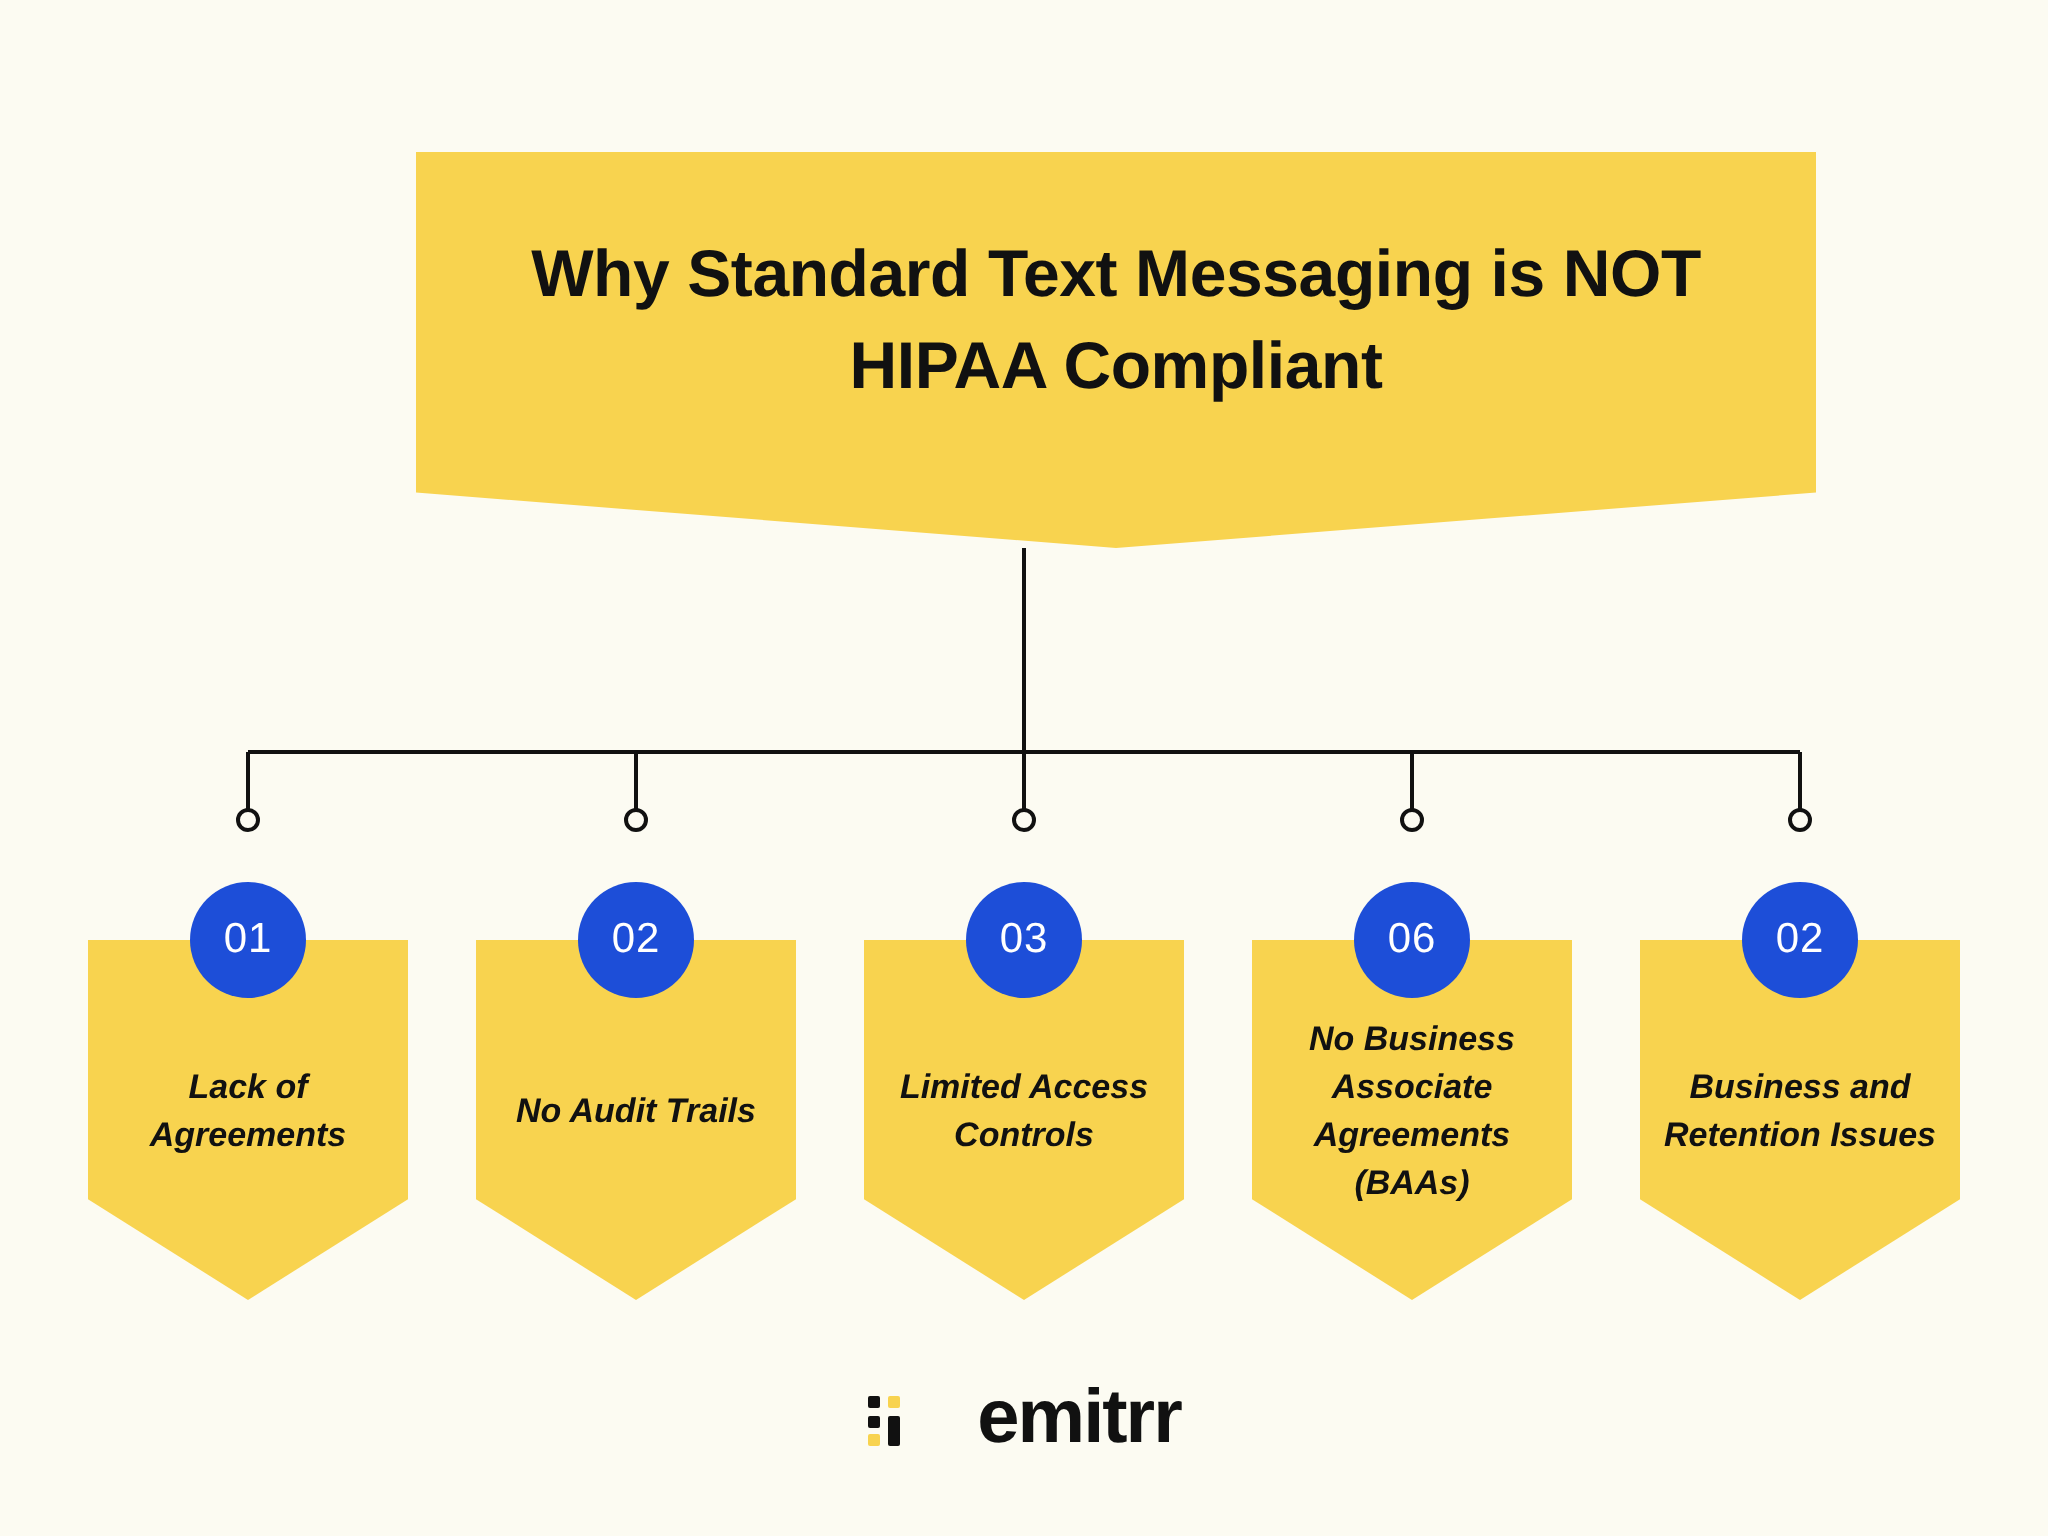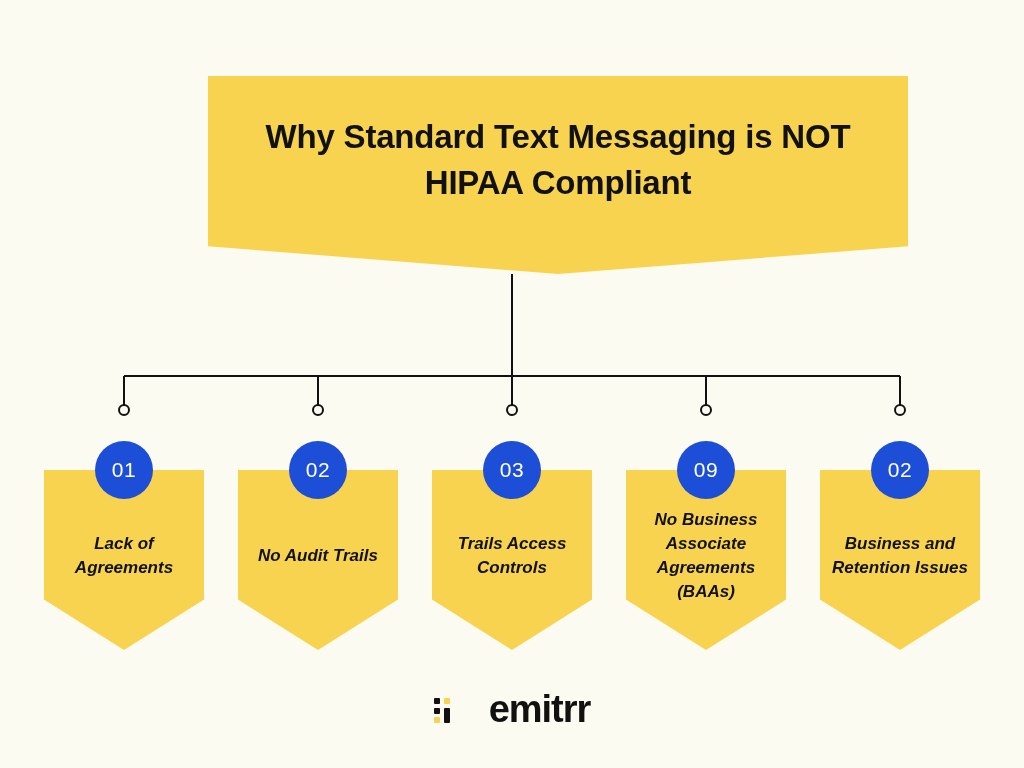--- a/index.html
+++ b/index.html
@@ -181,26 +181,26 @@
 
   <div class="card" style="left:238px; top:441px;">
     <div class="body"></div>
     <div class="badge">02</div>
     <div class="label">No Audit Trails</div>
   </div>
 
   <div class="card" style="left:432px; top:441px;">
     <div class="body"></div>
     <div class="badge">03</div>
-    <div class="label">Trails Access Controls</div>
+    <div class="label">Limited Access Controls</div>
   </div>
 
   <div class="card" style="left:626px; top:441px;">
     <div class="body"></div>
-    <div class="badge">09</div>
+    <div class="badge">06</div>
     <div class="label">No Business Associate Agreements (BAAs)</div>
   </div>
 
   <div class="card" style="left:820px; top:441px;">
     <div class="body"></div>
     <div class="badge">02</div>
     <div class="label">Business and Retention Issues</div>
   </div>
 
   <div class="logo">

